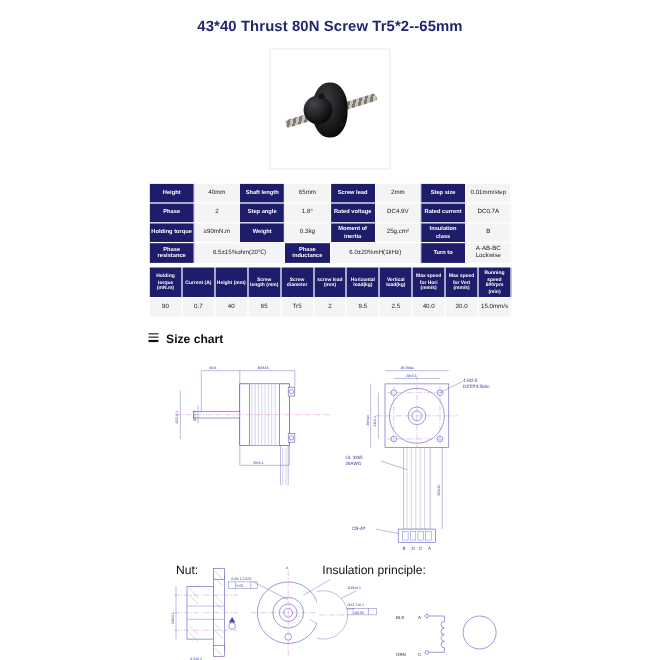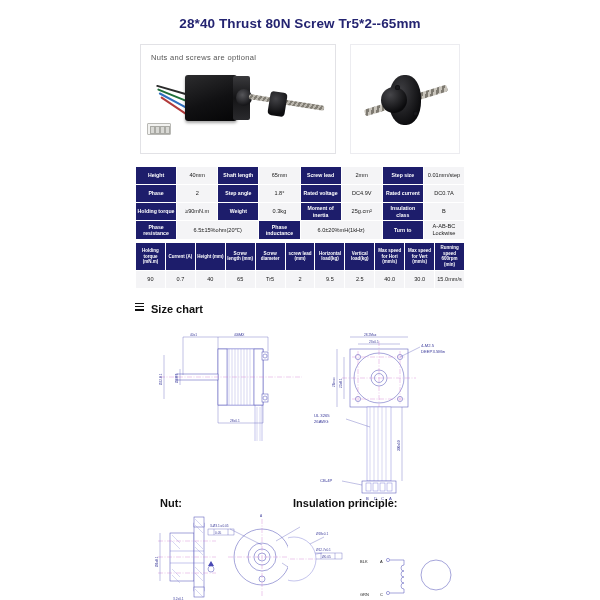--- a/index.html
+++ b/index.html
@@ -209,64 +209,43 @@
   .drawings {
     position: relative;
     width: 600px;
     height: 300px;
     margin-top: 4px;
   }
   .draw-label {
     position: absolute;
     font-size: 11px;
     color: #111;
-    font-weight: 700;
+    font-weight: 400;
+    margin-top: 16px;
   }
   svg { display: block; }
   .dwg { position: absolute; }
 
   .ln  { stroke: #4a4ab4; stroke-width: .5; fill: none; }
   .ln2 { stroke: #6b6bd0; stroke-width: .4; fill: none; }
   .ctr { stroke: #d07ad0; stroke-width: .4; fill: none; stroke-dasharray: 5 1.5 1 1.5; }
   .dim { stroke: #4a4ab4; stroke-width: .35; fill: none; }
   .hatch { stroke: #8f8fd8; stroke-width: .35; }
   .txt { font-family: "Liberation Sans", sans-serif; font-size: 3.2px; fill: #3a3a9a; }
   .txt5 { font-family: "Liberation Sans", sans-serif; font-size: 4.2px; fill: #3a3a9a; }
   .txtk { font-family: "Liberation Sans", sans-serif; font-size: 4px; fill: #222; }
   .fillw { fill: #ffffff; }
 </style>
 </head>
 <body>
 
-<div class="page-title">28*40 Thrust 80N Screw Tr5*2--65mm</div>
+<div class="page-title">43*40 Thrust 80N Screw Tr5*2--65mm</div>
 
 <div class="photo-row">
 
-  <div class="photo-card wide">
-    <div class="photo-note">Nuts and screws are optional</div>
-    <div class="motor-art">
-      <div class="wire-bundle">
-        <i style="top:4px;  right:0; background:#2b2b2b; transform:rotate(16deg);"></i>
-        <i style="top:11px; right:0; background:#1f6f3a; transform:rotate(22deg);"></i>
-        <i style="top:18px; right:0; background:#2f6fbf; transform:rotate(28deg);"></i>
-        <i style="top:25px; right:0; background:#b23b3b; transform:rotate(34deg);"></i>
-      </div>
-      <div class="connector">
-        <span style="left:2px;"></span>
-          <span style="left:7px;"></span>
-        <span style="left:12px;"></span>
-          <span style="left:17px;"></span>
-      </div>
-      <div class="motor-body"></div>
-      <div class="motor-face"></div>
-      <div class="motor-hub"></div>
-      <div class="lead-screw"></div>
-      <div class="nut-block"></div>
-    </div>
-  </div>
 
   <div class="photo-card small">
     <div class="nut-art">
       <div class="nut-screw"></div>
       <div class="nut-flange"></div>
       <div class="nut-boss"></div>
       <div class="nut-hole" style="left:44px; top:40px;"></div>
       <div class="nut-hole" style="left:62px; top:66px;"></div>
     </div>
   </div>

